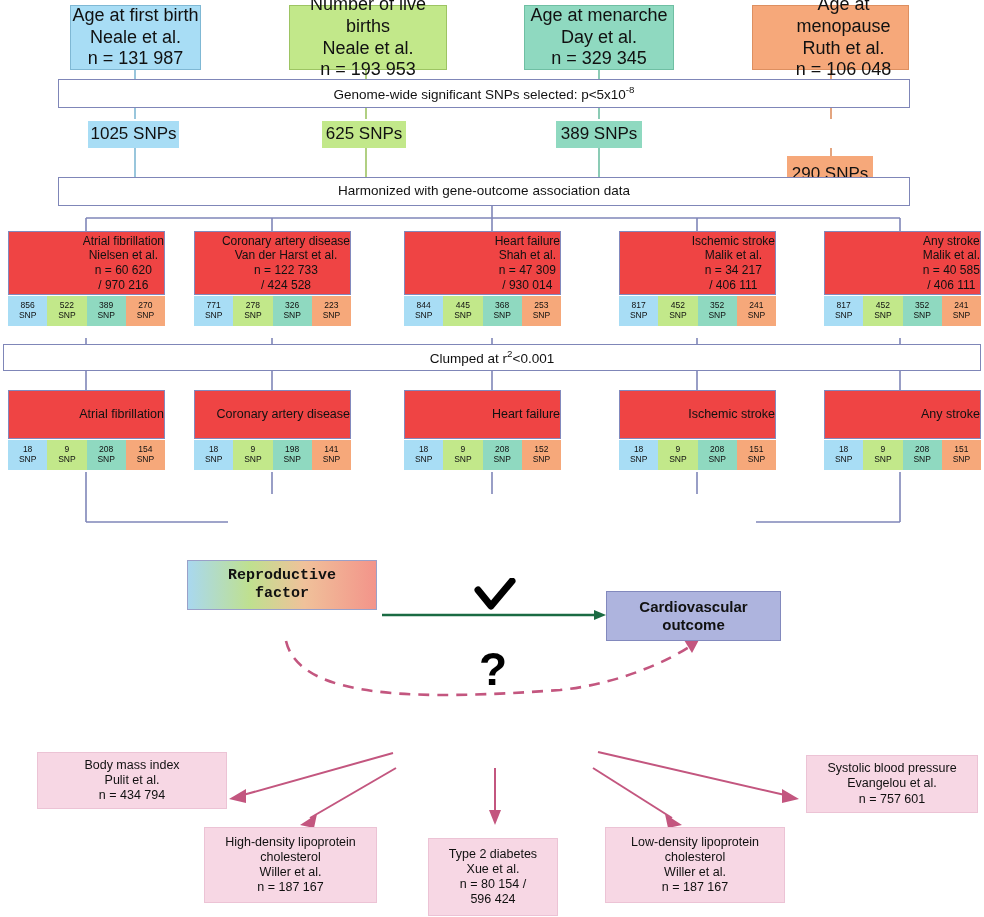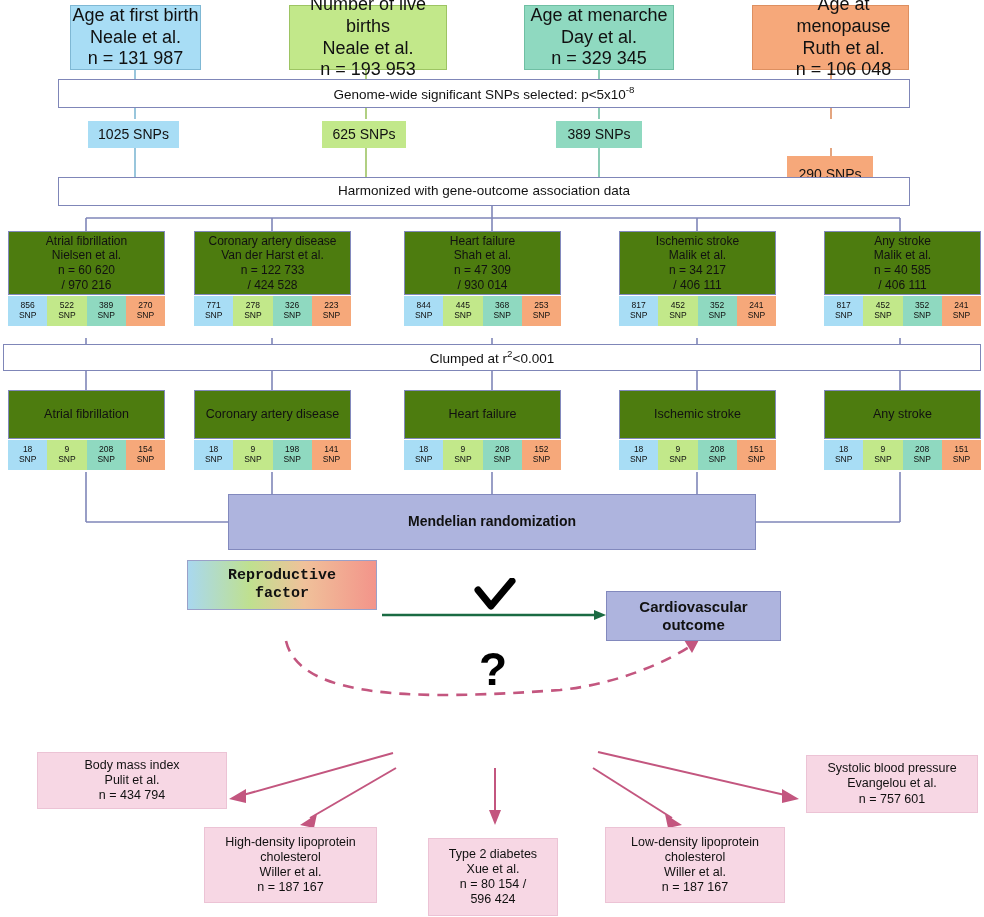--- a/index.html
+++ b/index.html
@@ -13,28 +13,28 @@
   .exp{font-size:18px;border:1px solid #9aa;}
   .exp-blue{background:#a8ddf5;border-color:#7fb8d4;}
   .exp-green{background:#c2e88a;border-color:#9dc463;}
   .exp-teal{background:#8fd9c0;border-color:#6fbfa3;}
   .exp-orange{background:#f6a87a;border-color:#dd8f60;padding-left:26px;}
 
   
   .bar{background:#ffffff;border:1px solid #7f86b8;font-size:13.5px;color:#111;}
 
   
-  .chip{font-size:14px;border:1px solid transparent;text-align:right;}
+  .chip{font-size:17px;border:1px solid transparent;text-align:right;}
   .chip-blue{background:#a8ddf5;}
   .chip-green{background:#c2e88a;}
   .chip-teal{background:#8fd9c0;}
   .chip-orange{background:#f6a87a;}
 
   
-  .out{background:#4d7c0f;border:1px solid #8289bd;font-size:12px;}
+  .out{background:#ef4444;border:1px solid #8289bd;font-size:12px;justify-content:flex-end;}
   .out-b{font-size:12.5px;}
 
   
   .snpstrip{position:absolute;display:flex;height:30px;}
   .snpcell{flex:1;display:flex;flex-direction:column;align-items:center;justify-content:center;
            font-size:8.5px;line-height:1.12;color:#111;border:1px solid rgba(255,255,255,.0);box-sizing:border-box;}
   .c-blue{background:#a8ddf5;}
   .c-green{background:#c2e88a;}
   .c-teal{background:#8fd9c0;}
   .c-orange{background:#f6a87a;}
@@ -395,21 +395,20 @@
     <div class="snpcell c-teal">
         <span>208</span>
         <span>SNP</span>
       </div>
     <div class="snpcell c-orange">
         <span>151</span>
         <span>SNP</span>
       </div>
   </div>
 
-  <div class="box mr" style="left:228px;top:494px;width:528px;height:56px;">Mendelian randomization</div>
 
   <div class="box repro txtwrap" style="left:187px;top:560px;width:190px;height:50px;font-family:Liberation Mono, monospace;">Reproductive
 factor</div>
 
   <div class="box cvbox txtwrap" style="left:606px;top:591px;width:175px;height:50px;">Cardiovascular
 outcome</div>
 
   <div style="position:absolute;left:472px;top:578px;width:46px;height:34px;">
     <svg width="46" height="34" viewBox="0 0 46 34">
       <path d="M 6 12 L 19 28 L 40 3" stroke="#000" stroke-width="7" fill="none" stroke-linecap="round" stroke-linejoin="round"></path>

